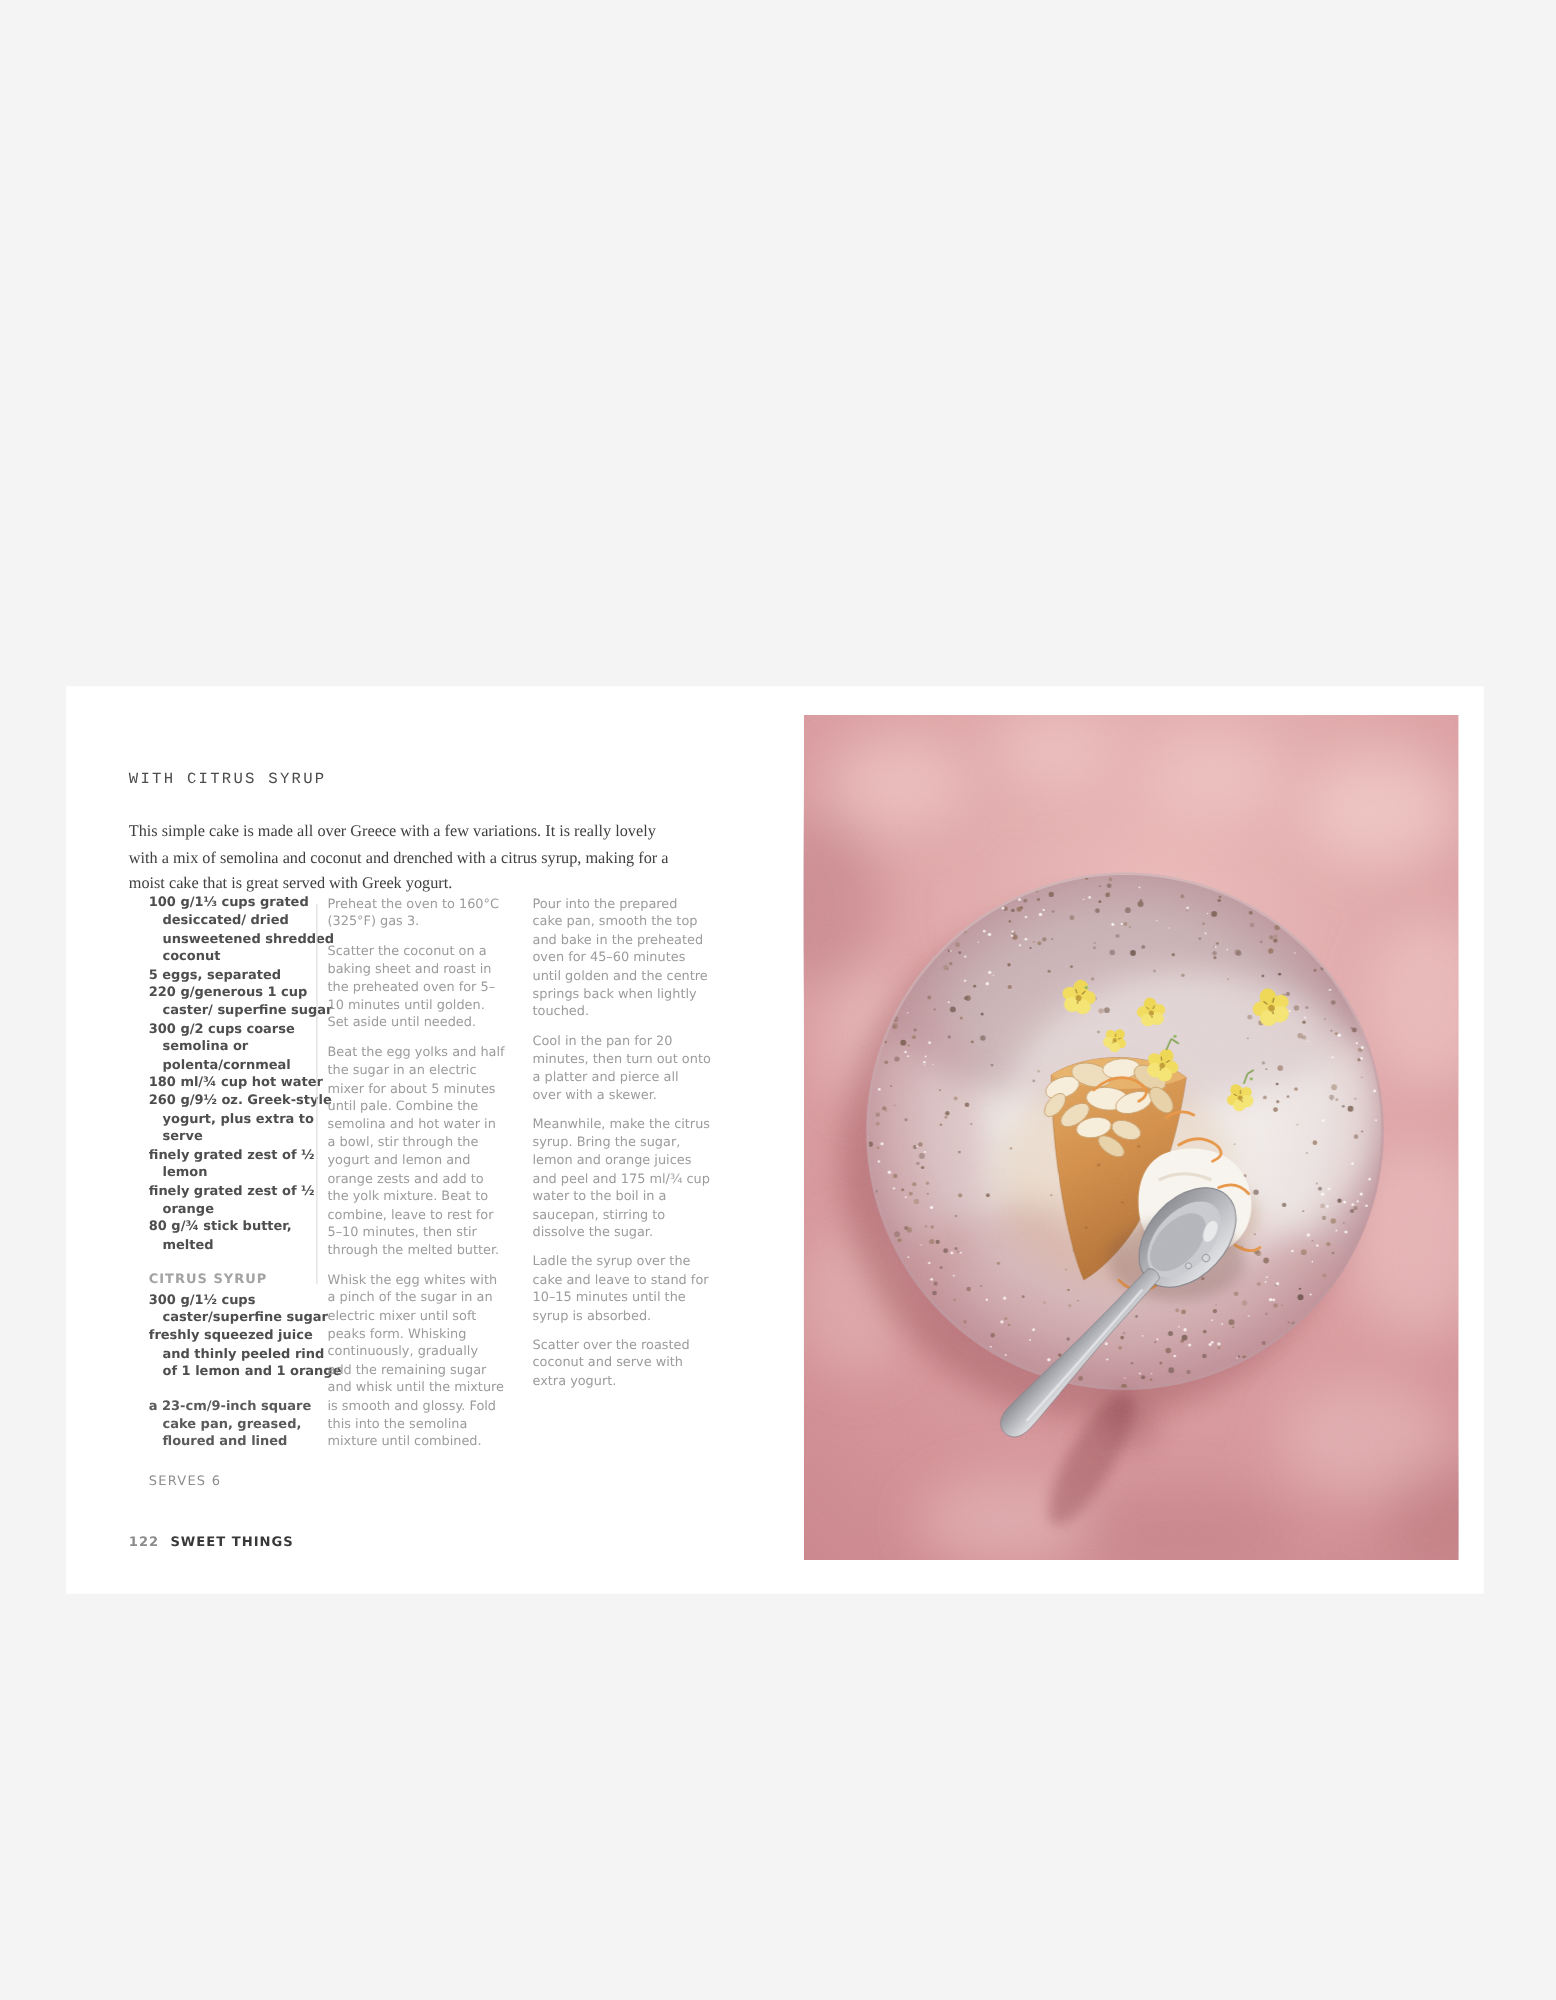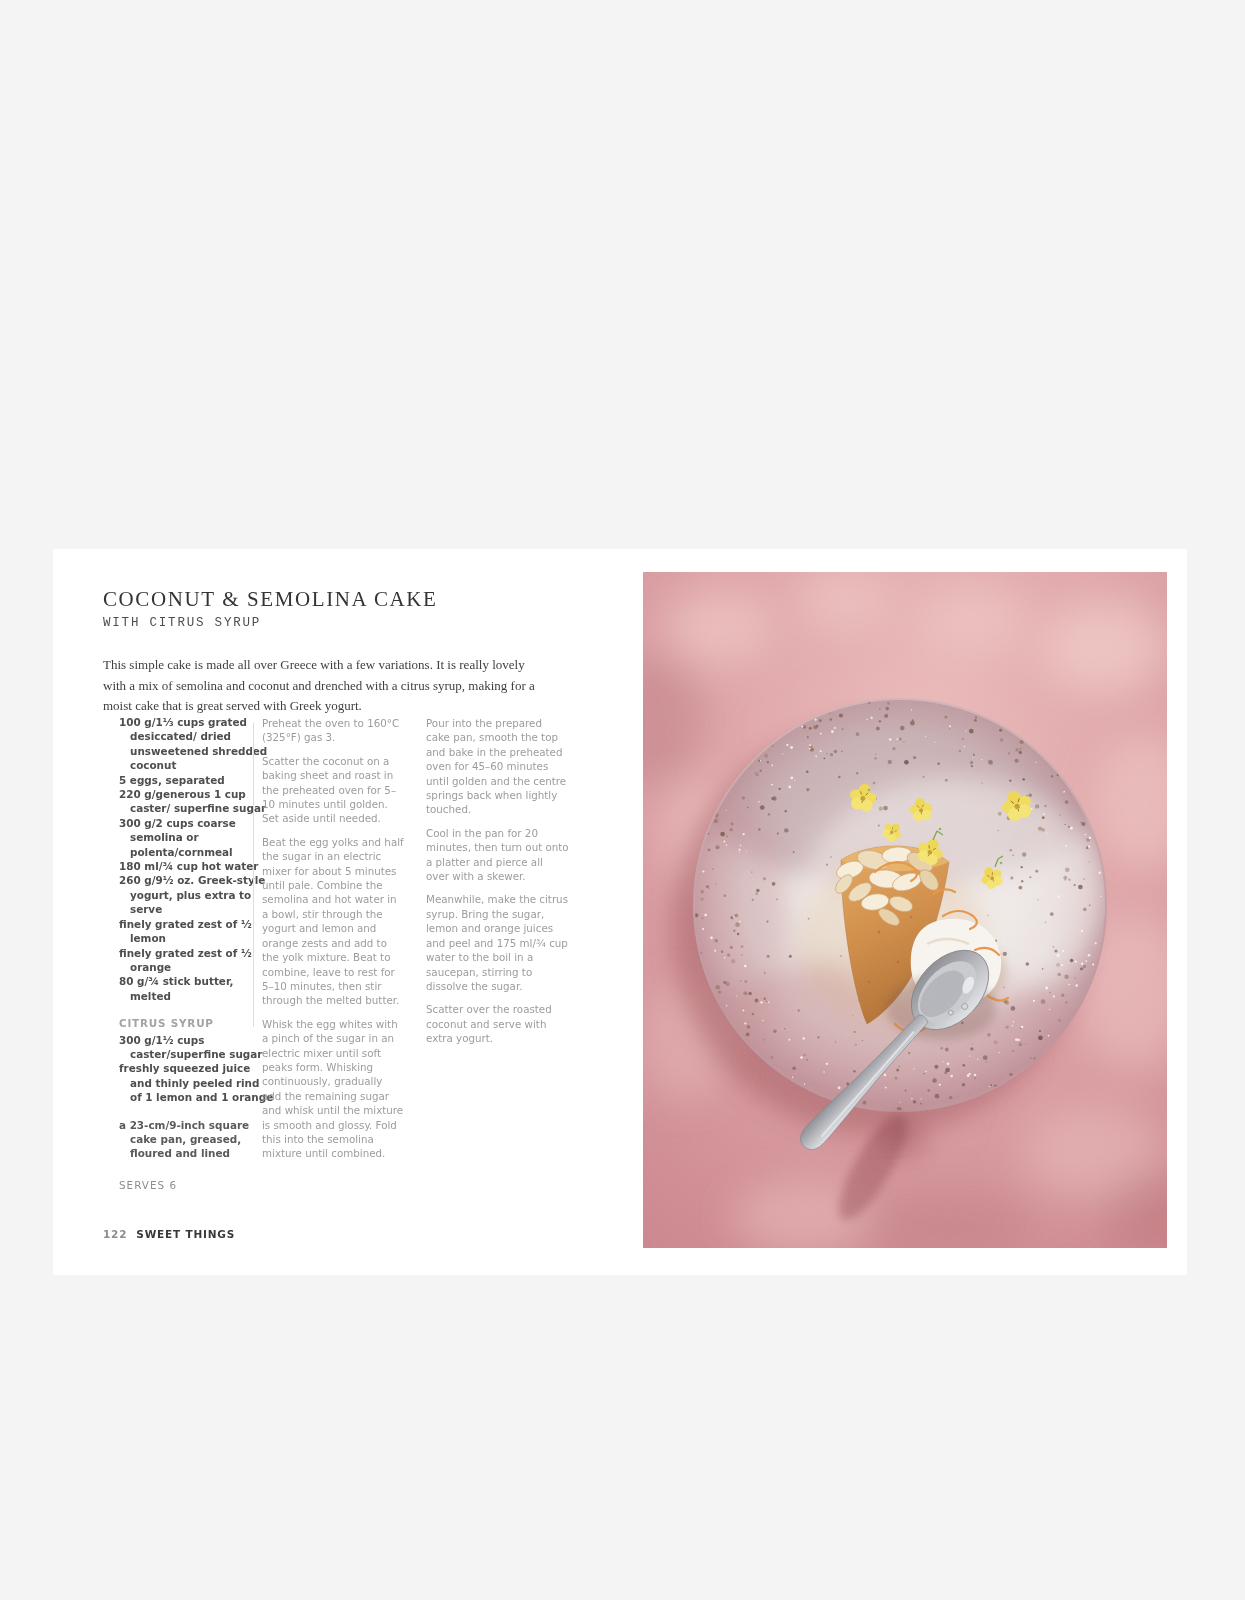--- a/index.html
+++ b/index.html
@@ -39,21 +39,20 @@
 
   .photo{position:absolute;left:590px;top:23px;width:524px;height:676px;overflow:hidden;}
   .photo svg{display:block;}
 </style>
 </head>
 <body>
 
 <div class="canvas">
   <div class="page">
 
-    <h1 class="title">COCONUT &amp; SEMOLINA CAKE</h1>
     <h2 class="subtitle">WITH CITRUS SYRUP</h2>
     <p class="intro">This simple cake is made all over Greece with a few variations. It is really lovely with a mix of semolina and coconut and drenched with a citrus syrup, making for a moist cake that is great served with Greek yogurt.</p>
 
     <div class="ingredients">
       <div>
 
       <div class="ing-line">100 g/1⅓ cups grated desiccated/ dried unsweetened shredded coconut</div>
           <div class="ing-line">5 eggs, separated</div>
           <div class="ing-line">220 g/generous 1 cup caster/ superfine sugar</div>
           <div class="ing-line">300 g/2 cups coarse semolina or polenta/cornmeal</div>
@@ -80,20 +79,21 @@
     <p class="mp">Preheat the oven to 160°C (325°F) gas 3.</p>
         <p class="mp">Scatter the coconut on a baking sheet and roast in the preheated oven for 5–10 minutes until golden. Set aside until needed.</p>
         <p class="mp">Beat the egg yolks and half the sugar in an electric mixer for about 5 minutes until pale. Combine the semolina and hot water in a bowl, stir through the yogurt and lemon and orange zests and add to the yolk mixture. Beat to combine, leave to rest for 5–10 minutes, then stir through the melted butter.</p>
         <p class="mp">Whisk the egg whites with a pinch of the sugar in an electric mixer until soft peaks form. Whisking continuously, gradually add the remaining sugar and whisk until the mixture is smooth and glossy. Fold this into the semolina mixture until combined.</p>
       </div>
     <div class="method method2">
 
     <p class="mp">Pour into the prepared cake pan, smooth the top and bake in the preheated oven for 45–60 minutes until golden and the centre springs back when lightly touched.</p>
         <p class="mp">Cool in the pan for 20 minutes, then turn out onto a platter and pierce all over with a skewer.</p>
         <p class="mp">Meanwhile, make the citrus syrup. Bring the sugar, lemon and orange juices and peel and 175 ml/¾ cup water to the boil in a saucepan, stirring to dissolve the sugar.</p>
+        <p class="mp">Ladle the syrup over the cake and leave to stand for 10–15 minutes until the syrup is absorbed.</p>
         <p class="mp">Scatter over the roasted coconut and serve with extra yogurt.</p>
       </div>
 
     <div class="footer">
       <span class="pageno">122</span><span class="section">SWEET THINGS</span>
     </div>
 
     <div class="photo">
       <svg viewBox="0 0 524 676" width="524" height="676" xmlns="http://www.w3.org/2000/svg">
         <defs>

